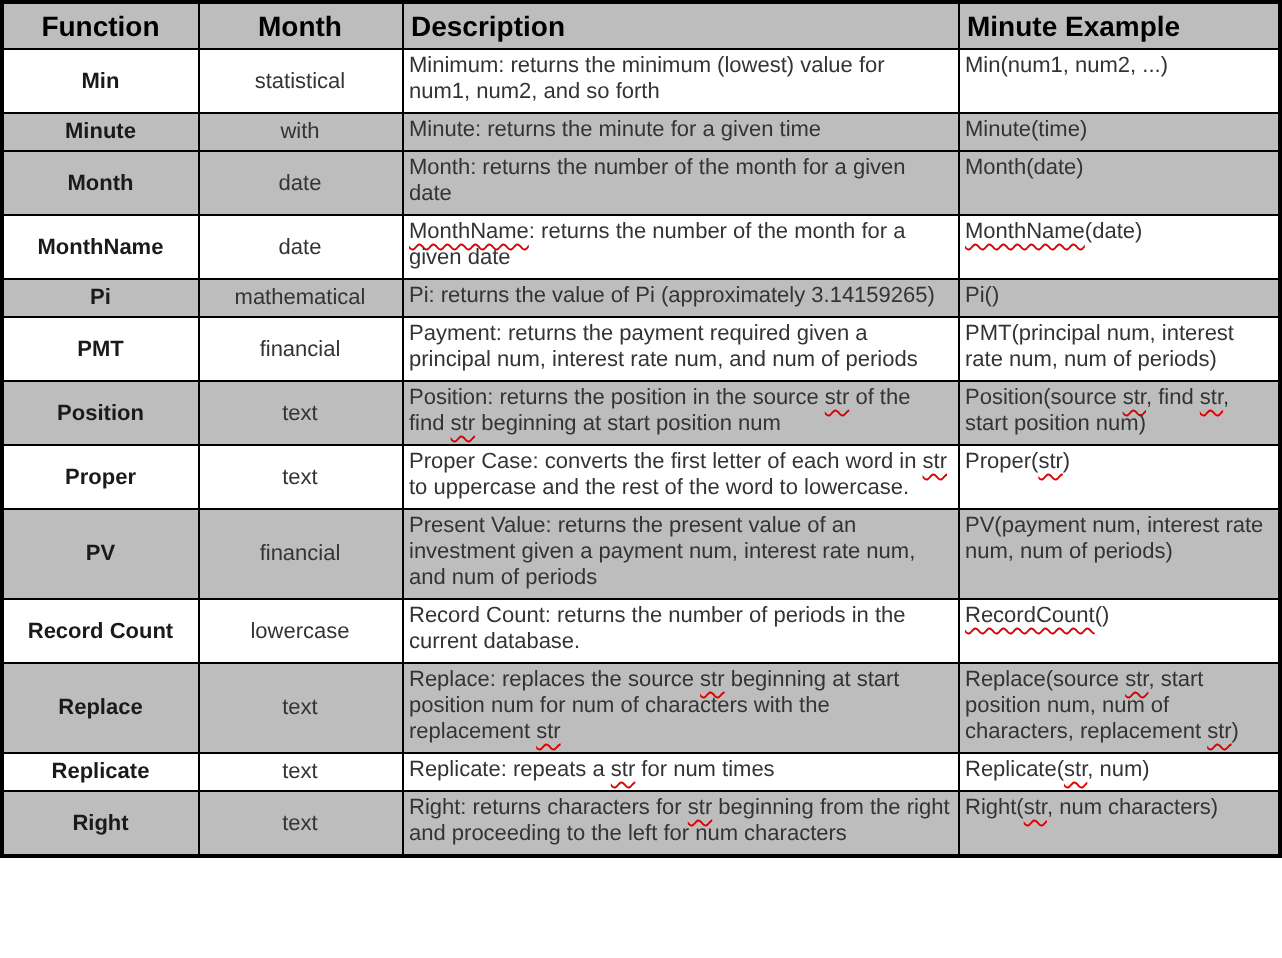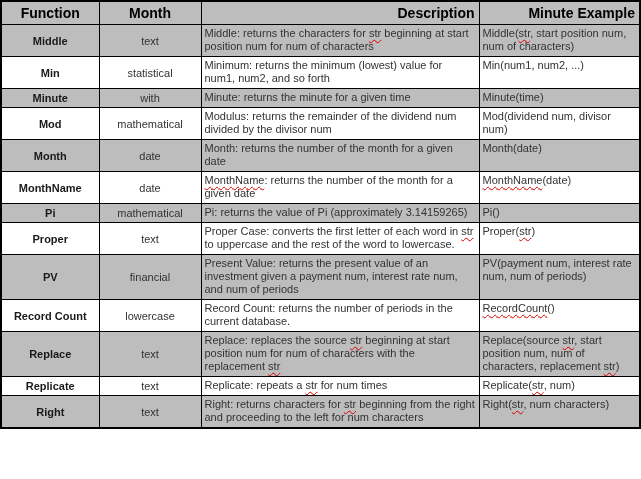--- a/index.html
+++ b/index.html
@@ -28,21 +28,21 @@
   }
   table.fn-table th {
     background: #bdbdbd;
     color: #000000;
     font-size: 14px;
     font-weight: bold;
     padding: 3px 4px;
     white-space: nowrap;
   }
   th.th-center { text-align: center; }
-  th.th-left   { text-align: right; }
+  th.th-left   { text-align: left; }
   tr.shaded td { background: #bdbdbd; }
   td.fn {
     font-weight: bold;
     font-size: 11px;
     color: #1a1a1a;
     text-align: center;
     vertical-align: middle;
     padding: 2px 2px;
   }
   td.type {
@@ -81,61 +81,61 @@
     </colgroup>
     <thead>
       <tr>
         <th class="th-center">Function</th>
         <th class="th-center">Month</th>
         <th class="th-left">Description</th>
         <th class="th-left">Minute Example</th>
       </tr>
     </thead>
     <tbody>
-        <tr class="shaded">
-    <td class="fn">Middle</td>
-    <td class="type">text</td>
-    <td class="desc spell">Middle: returns the characters for <span class="misspelled">str</span> beginning at start position num for num of characters</td>
-    <td class="usage spell">Middle(<span class="misspelled">str</span>, start position num, num of characters)</td>
-  </tr>
         <tr>
     <td class="fn">Min</td>
     <td class="type">statistical</td>
     <td class="desc spell">Minimum: returns the minimum (lowest) value for num1, num2, and so forth</td>
     <td class="usage spell">Min(num1, num2, ...)</td>
   </tr>
         <tr class="shaded">
     <td class="fn">Minute</td>
     <td class="type">with</td>
     <td class="desc spell">Minute: returns the minute for a given time</td>
     <td class="usage spell">Minute(time)</td>
-  </tr>
-        <tr>
-    <td class="fn">Mod</td>
-    <td class="type">mathematical</td>
-    <td class="desc spell">Modulus: returns the remainder of the dividend num divided by the divisor num</td>
-    <td class="usage spell">Mod(dividend num, divisor num)</td>
   </tr>
         <tr class="shaded">
     <td class="fn">Month</td>
     <td class="type">date</td>
     <td class="desc spell">Month: returns the number of the month for a given date</td>
     <td class="usage spell">Month(date)</td>
   </tr>
         <tr>
     <td class="fn">MonthName</td>
     <td class="type">date</td>
     <td class="desc spell"><span class="misspelled">MonthName</span>: returns the number of the month for a given date</td>
     <td class="usage spell"><span class="misspelled">MonthName</span>(date)</td>
   </tr>
         <tr class="shaded">
     <td class="fn">Pi</td>
     <td class="type">mathematical</td>
     <td class="desc spell">Pi: returns the value of Pi (approximately 3.14159265)</td>
     <td class="usage spell">Pi()</td>
+  </tr>
+        <tr>
+    <td class="fn">PMT</td>
+    <td class="type">financial</td>
+    <td class="desc spell">Payment: returns the payment required given a principal num, interest rate num, and num of periods</td>
+    <td class="usage spell">PMT(principal num, interest rate num, num of periods)</td>
+  </tr>
+        <tr class="shaded">
+    <td class="fn">Position</td>
+    <td class="type">text</td>
+    <td class="desc spell">Position: returns the position in the source <span class="misspelled">str</span> of the find <span class="misspelled">str</span> beginning at start position num</td>
+    <td class="usage spell">Position(source <span class="misspelled">str</span>, find <span class="misspelled">str</span>, start position num)</td>
   </tr>
         <tr>
     <td class="fn">Proper</td>
     <td class="type">text</td>
     <td class="desc spell">Proper Case: converts the first letter of each word in <span class="misspelled">str</span> to uppercase and the rest of the word to lowercase.</td>
     <td class="usage spell">Proper(<span class="misspelled">str</span>)</td>
   </tr>
         <tr class="shaded">
     <td class="fn">PV</td>
     <td class="type">financial</td>

